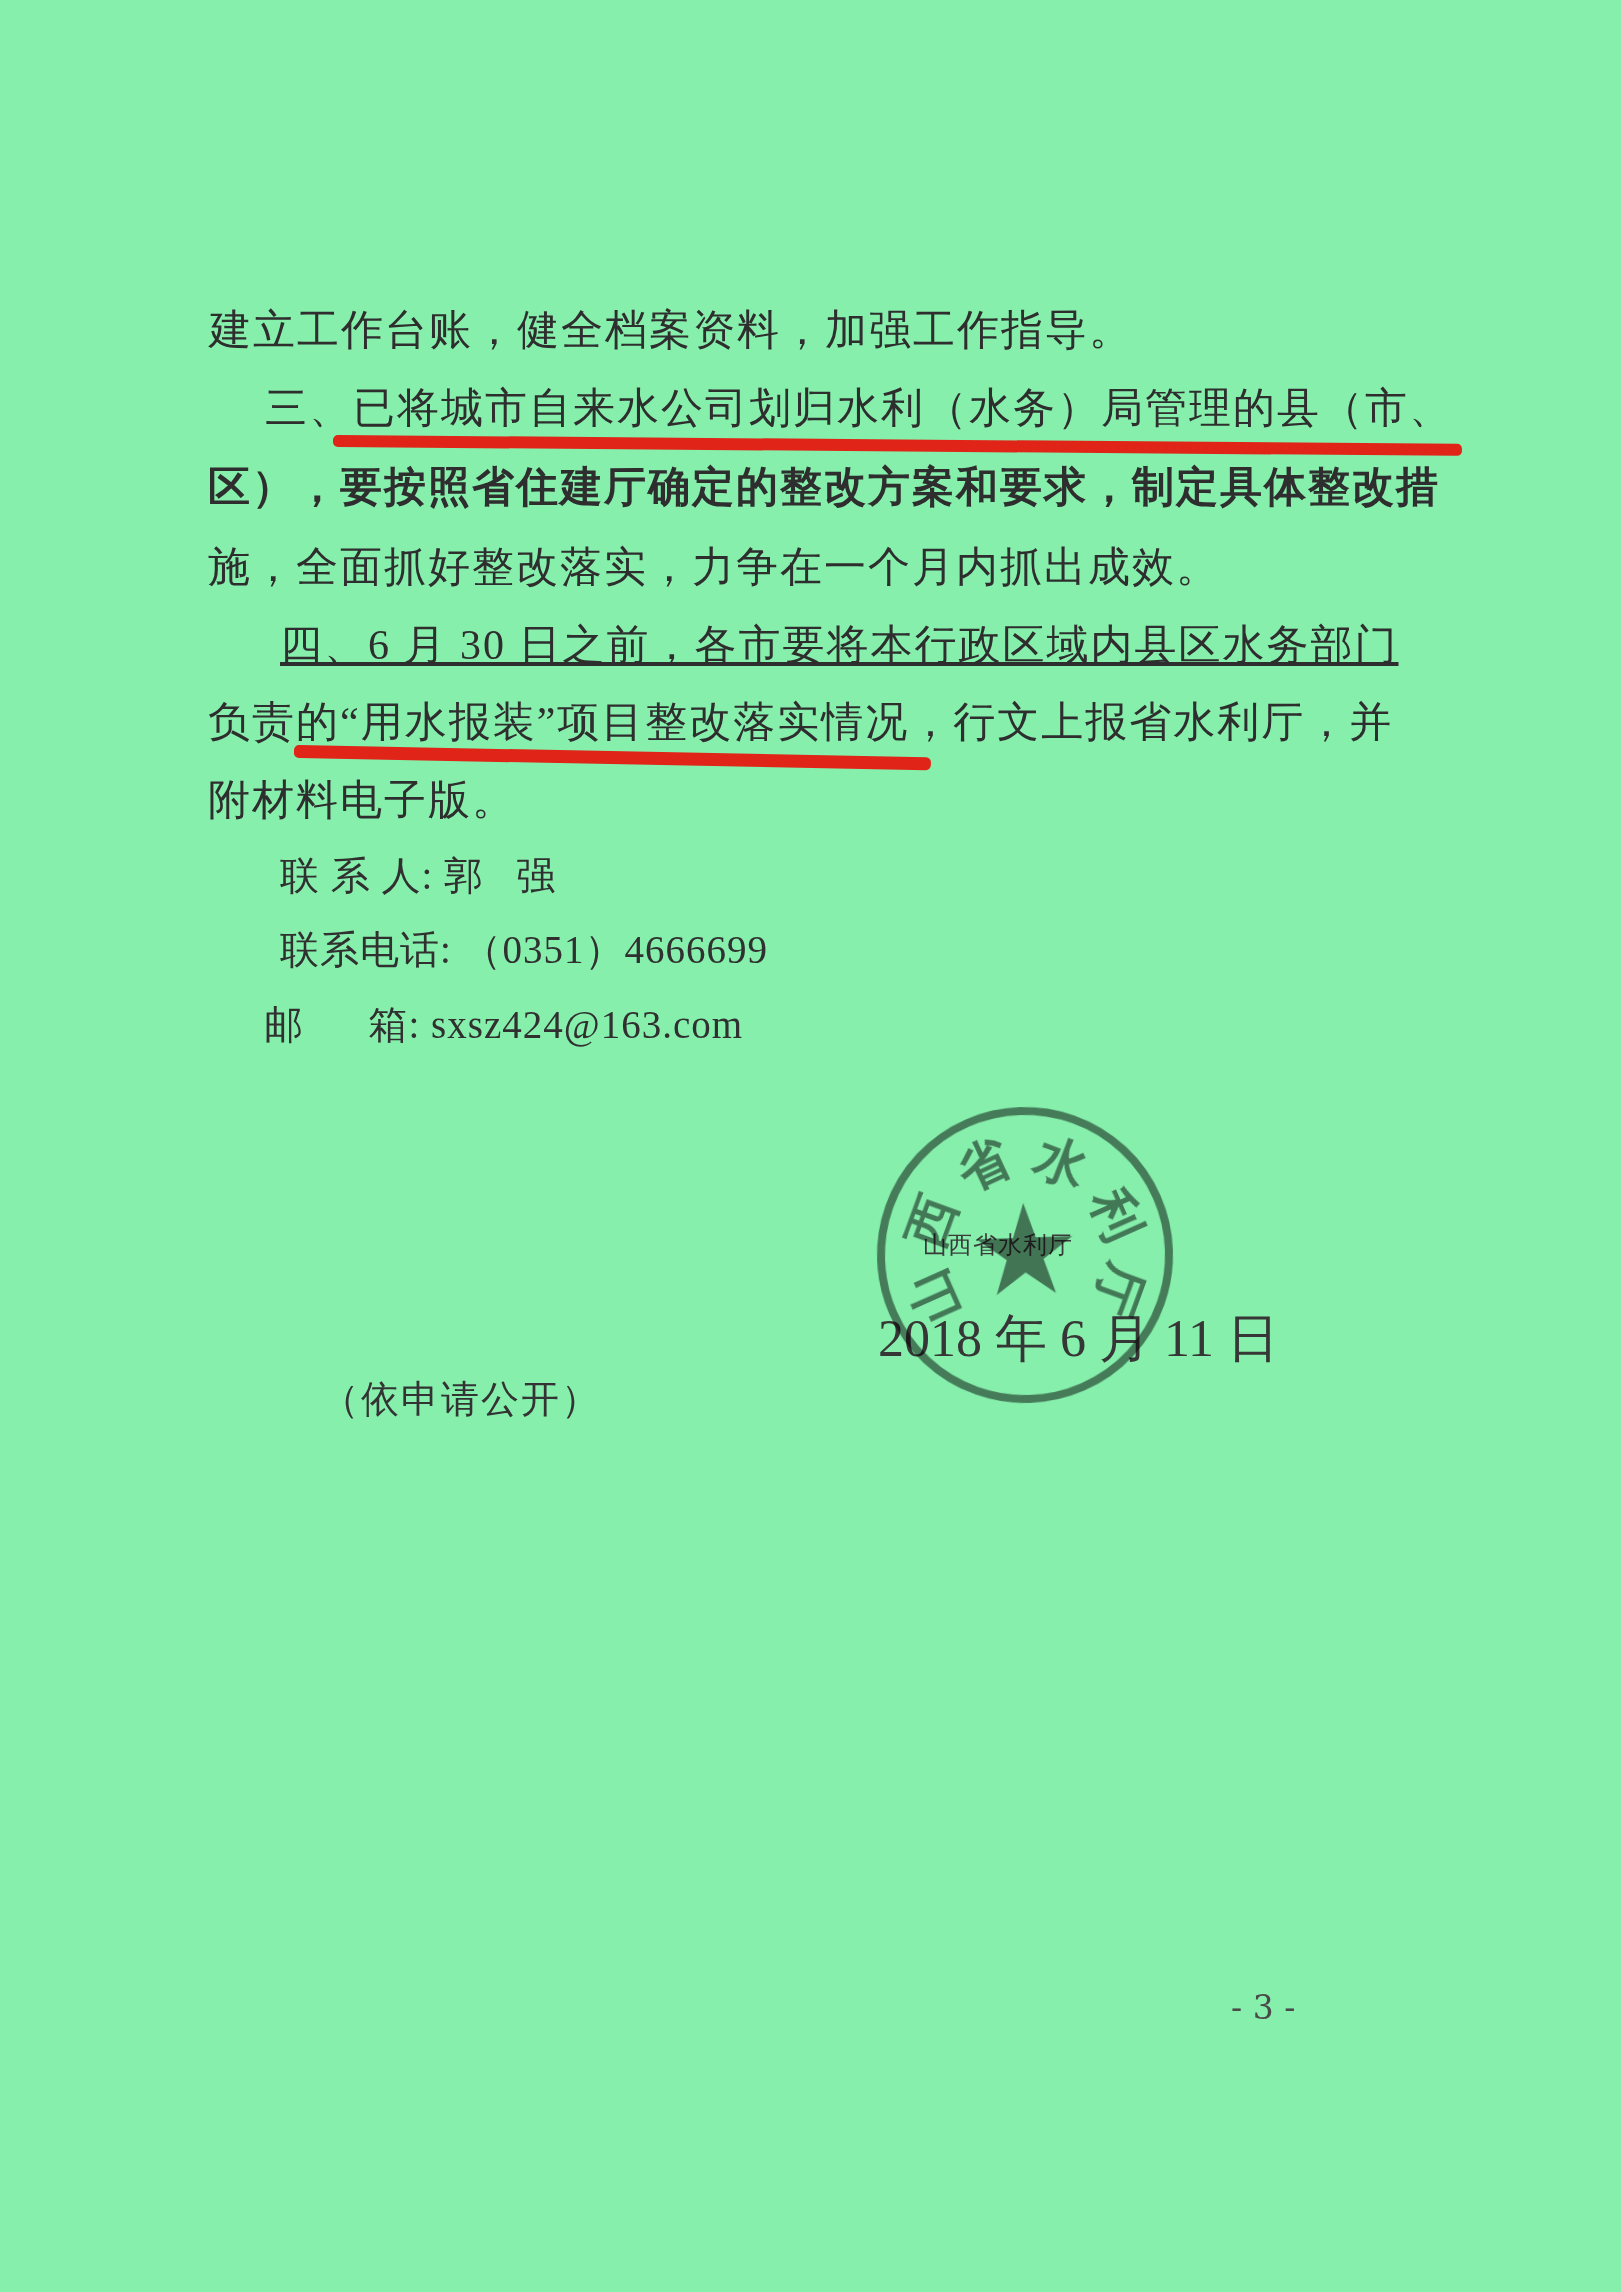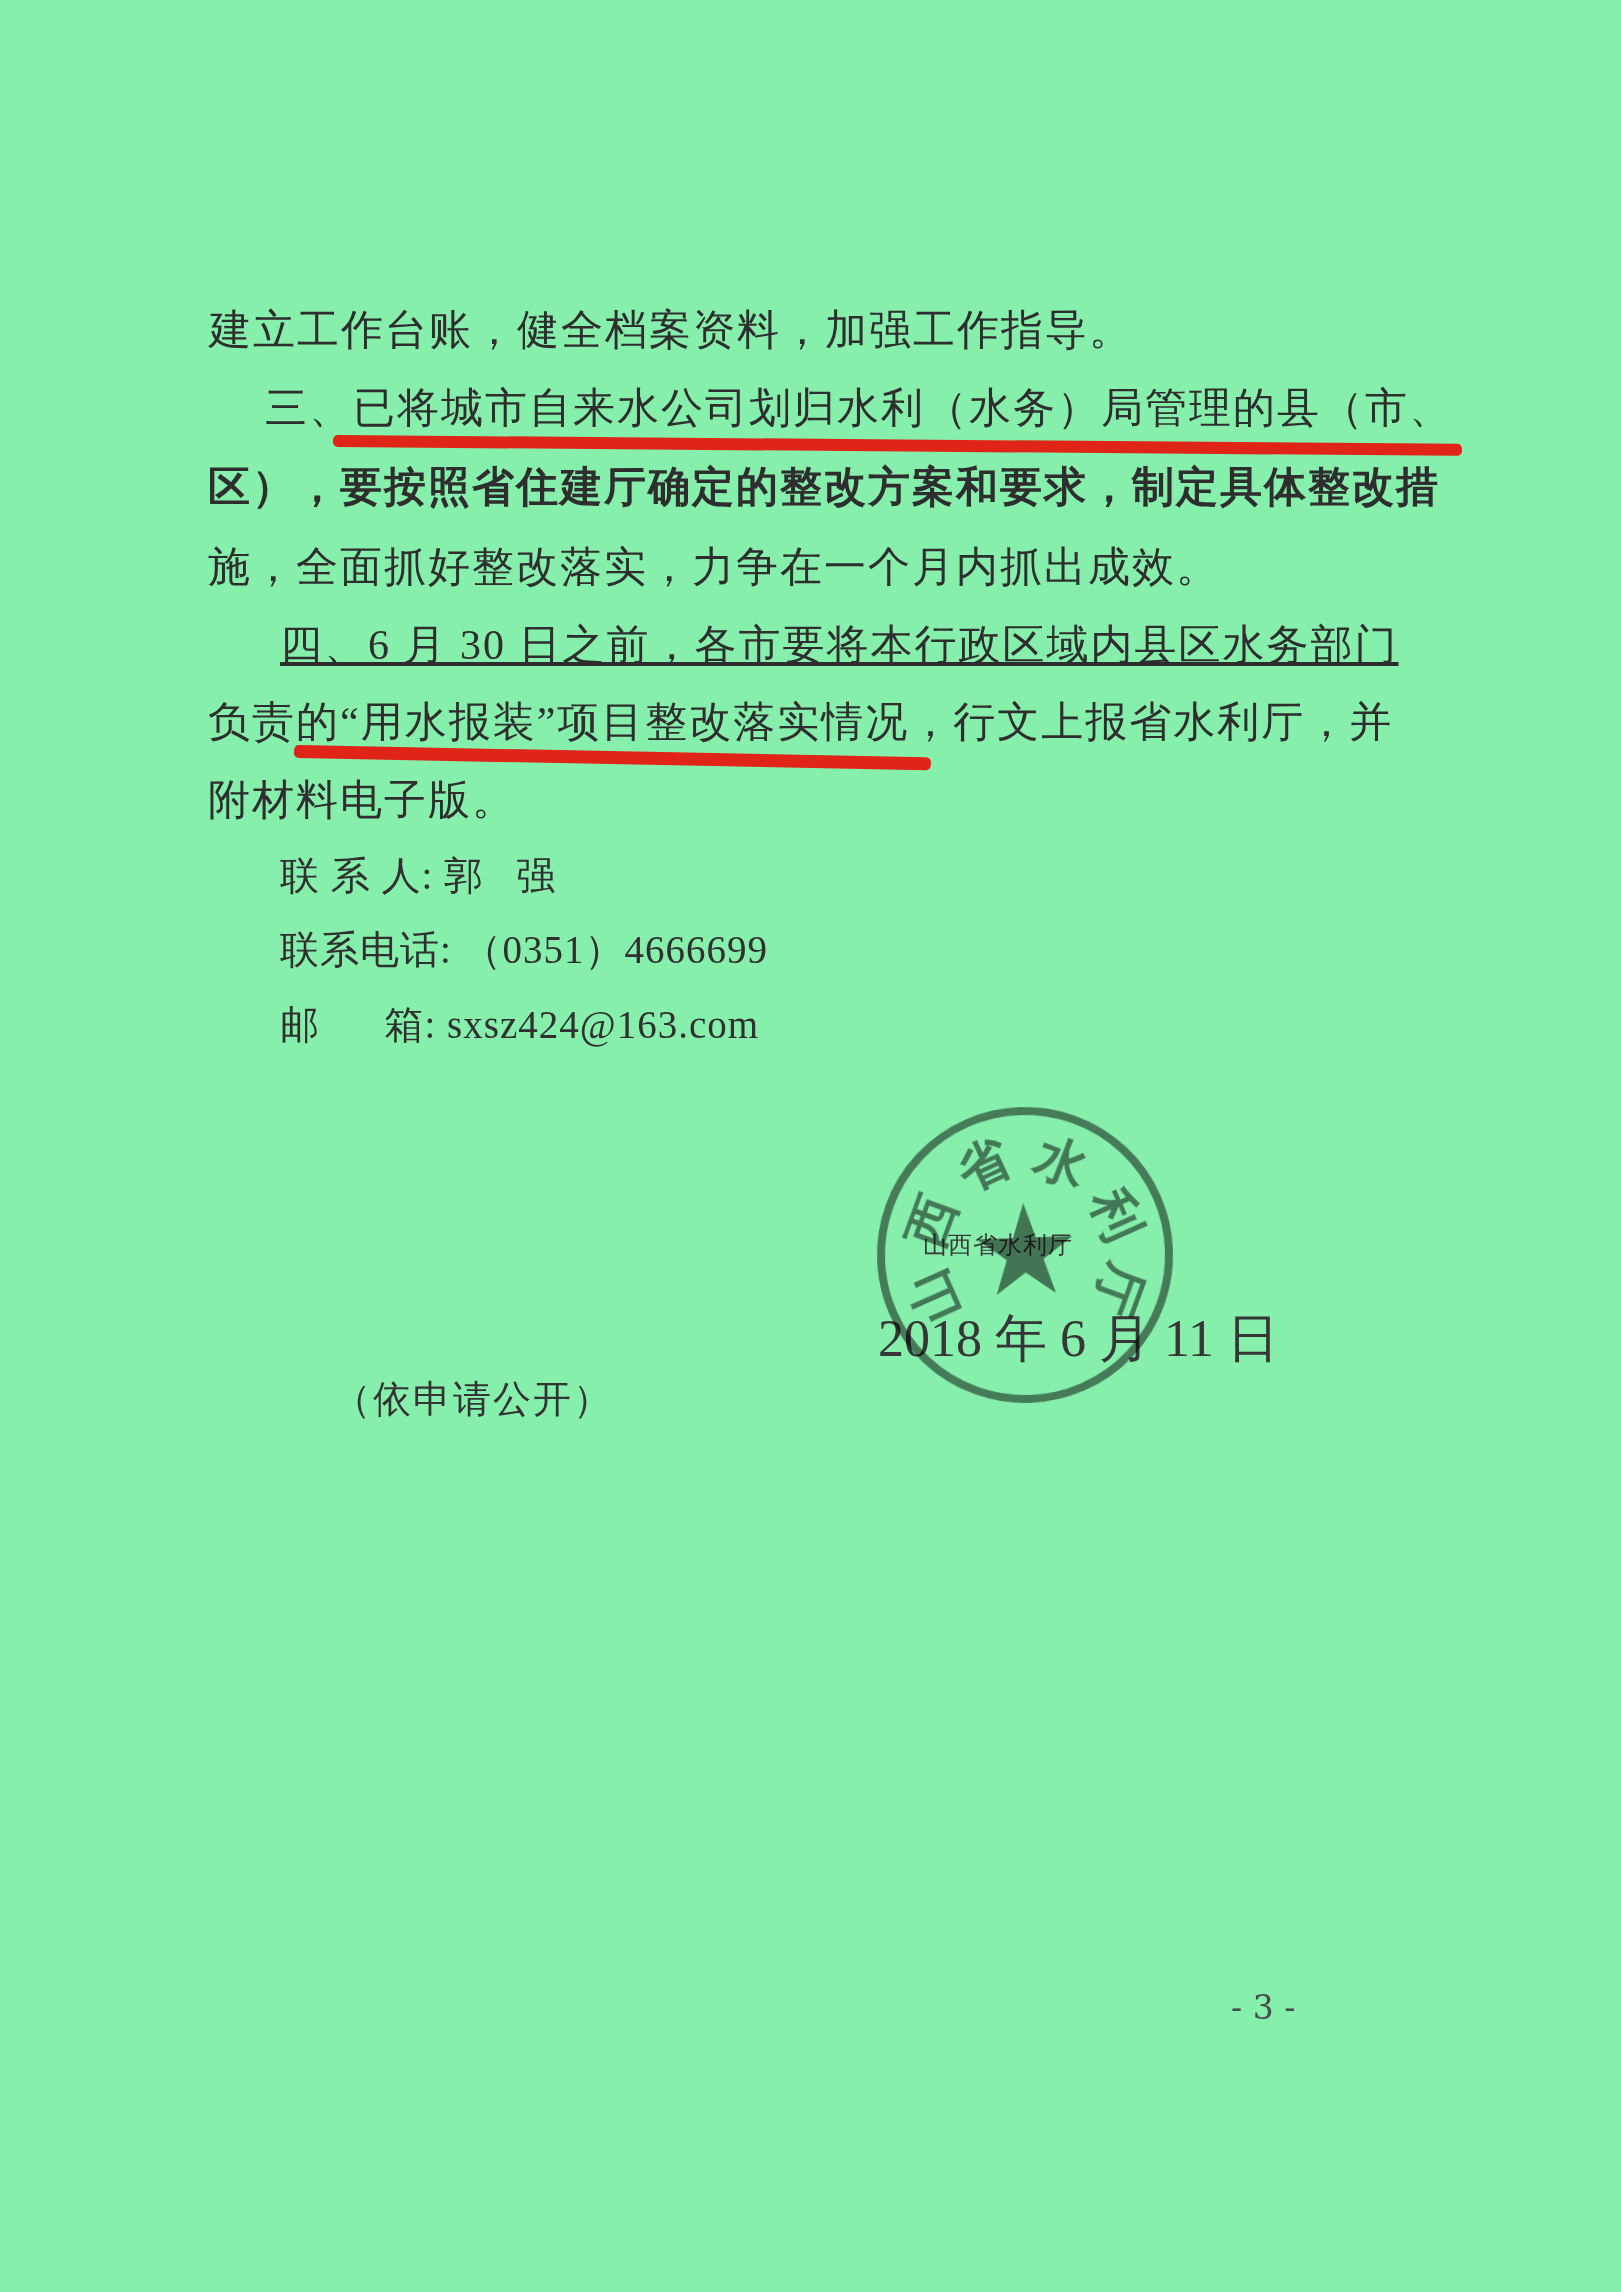--- a/index.html
+++ b/index.html
@@ -40,21 +40,21 @@
   .sig-agency {
     position:absolute; left:923px; top:1229px;
     font-size:24px; letter-spacing:1px; white-space:pre; color:#3a3a3a;
   }
   .sig-date {
     position:absolute; left:878px; top:1304px;
     font-size:52px; white-space:pre; color:#363636;
   }
   .disclosure {
     position:absolute; left:321px; top:1374px;
-    font-size:38px; letter-spacing:2px; white-space:pre; color:#333;margin-left:12px;
+    font-size:38px; letter-spacing:2px; white-space:pre; color:#333;
   }
   .page-number {
     position:absolute; left:1231px; top:1988px;
     font-size:33px; white-space:pre; color:#4a4a4a;
     font-family:"DejaVu Serif", serif;
   }
   
   .seal {
     position:absolute; left:872px; top:1102px;
     width:306px; height:306px;
@@ -113,21 +113,21 @@
 
   <div class="line" style="left:208px; top:772px;">附材料电子版。</div>
 
   <div class="underline ul-1"></div>
   <div class="underline ul-2"></div>
 
   <div class="contact" style="left:280px; top:849px;">联 系 人: 郭   强</div>
 
   <div class="contact" style="left:280px; top:923px;">联系电话: （0351）4666699</div>
 
-  <div class="contact" style="left:280px; top:998px;">邮      箱: sxsz424@163.com</div>
+  <div class="contact" style="left:264px; top:998px;">邮      箱: sxsz424@163.com</div>
 
   <div class="sig-agency">山西省水利厅</div>
 
   <div class="sig-date">2018 年 6 月 11 日</div>
 
   <div class="seal">
     <div class="seal-ring"></div>
     <div class="seal-star">★</div>
     <div class="seal-char sc0">山</div>
     <div class="seal-char sc1">西</div>

